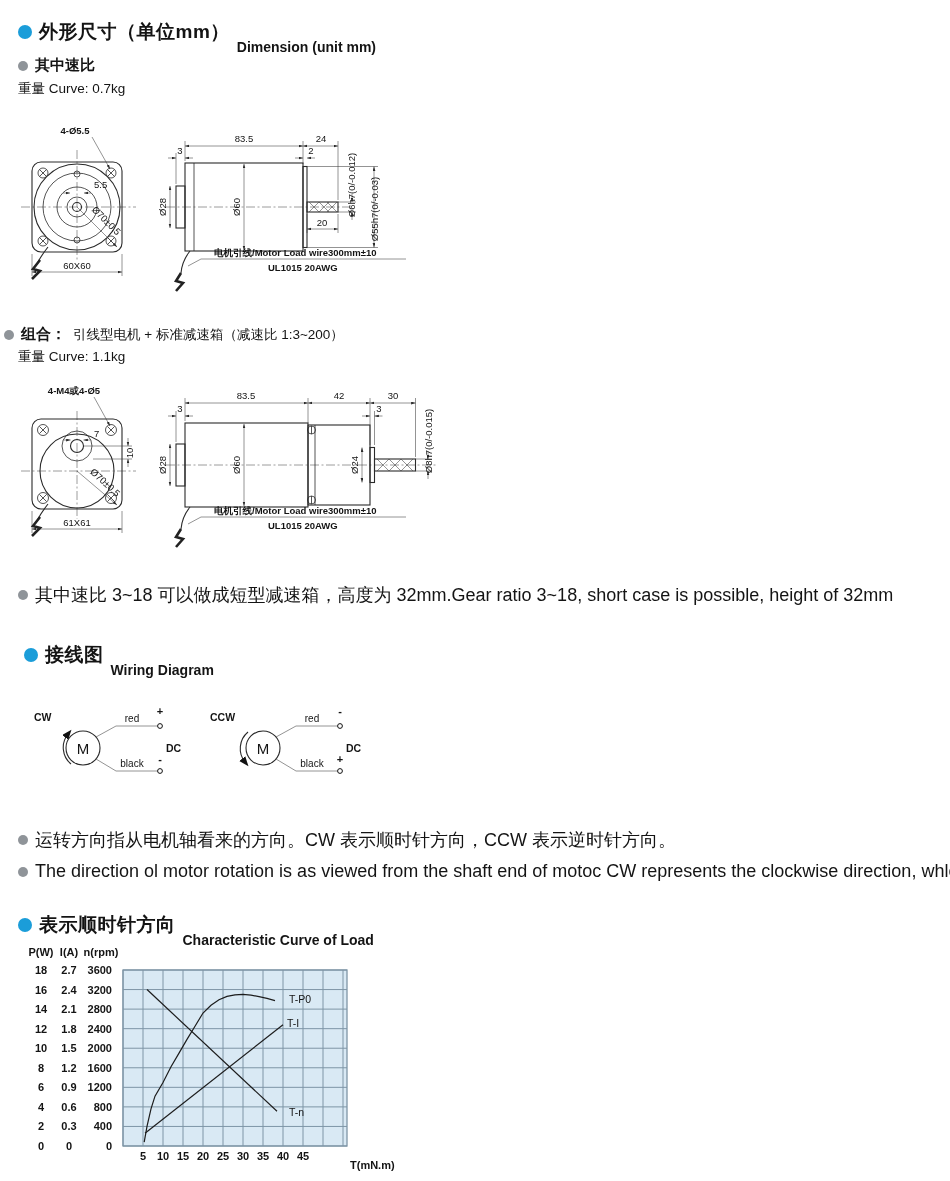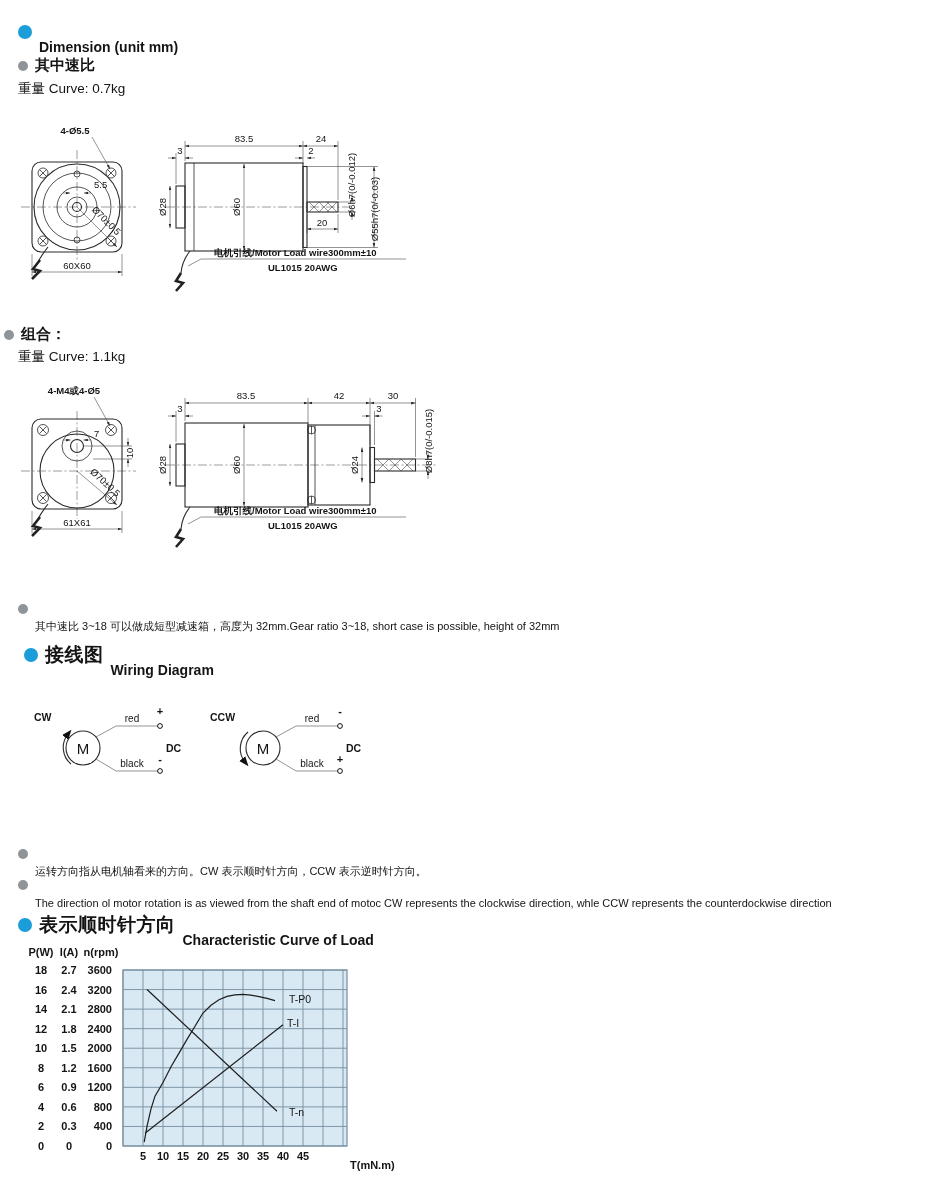--- a/index.html
+++ b/index.html
@@ -6,36 +6,37 @@
   body{width:950px;height:1181px;background:#ffffff;position:relative;
        font-family:"Liberation Sans","DejaVu Sans",sans-serif;color:#141414;overflow:hidden;}
   .abs{position:absolute;}
   .hrow{display:flex;align-items:center;gap:7px;white-space:nowrap;}
   .dot-blue{width:14px;height:14px;border-radius:50%;background:#1b9dd9;flex:0 0 auto;}
   .dot-gray{width:10px;height:10px;border-radius:50%;background:#8f9499;flex:0 0 auto;}
   .h-zh{font-size:19px;font-weight:bold;letter-spacing:.5px;}
   .h-en{font-size:14px;font-weight:bold;margin-top:31px;}
   .sub-zh{font-size:15px;font-weight:bold;}
   .txt{font-size:13.5px;}
-  .note{font-size:11px;margin-top:36px;}
+  .note{font-size:18px;}
   svg{display:block;}
   svg text{font-family:"Liberation Sans","DejaVu Sans",sans-serif;fill:#141414;}
   .ln{fill:none;stroke:#2a2a2a;stroke-width:1.1;}
   .ln2{fill:none;stroke:#2a2a2a;stroke-width:0.8;}
   .thin{fill:none;stroke:#3a3a3a;stroke-width:0.55;}
   .cl{fill:none;stroke:#4a4a4a;stroke-width:0.55;stroke-dasharray:9 2.5 2 2.5;}
   .dimt{font-size:9.5px;}
   .dimb{font-size:9.5px;font-weight:bold;}
   .wiret{font-size:10.5px;font-weight:bold;}
 </style>
 </head>
 <body>
 
 <div class="abs hrow" style="left:18px;top:8px">
   <span class="dot-blue"></span>
+  <span class="h-zh">外形尺寸（单位mm）</span>
   <span class="h-en">Dimension (unit mm)</span>
 </div>
 
 <div class="abs hrow" style="left:18px;top:56px">
   <span class="dot-gray"></span>
   <span class="sub-zh">其中速比</span>
 </div>
 <div class="abs txt" style="left:18px;top:80px">重量 Curve: 0.7kg</div>
 
 <svg class="abs" style="left:18px;top:123px" width="430" height="180" viewBox="0 0 430 180">
@@ -140,20 +141,21 @@
     <path d="M163,150 l-5,8 l7,2 l-7,8" stroke="#222" stroke-width="2.6" fill="none"></path>
     <polyline class="thin" points="170,143 183,136 388,136"></polyline>
     <text class="dimb" x="196" y="133">电机引线/Motor Load wire300mm±10</text>
     <text class="dimb" x="250" y="148">UL1015 20AWG</text>
   </g>
 </svg>
 
 <div class="abs hrow" style="left:4px;top:325px">
   <span class="dot-gray"></span>
   <span class="sub-zh">组合：</span>
+  <span class="txt">引线型电机 + 标准减速箱（减速比 1:3~200）</span>
 </div>
 <div class="abs txt" style="left:18px;top:348px">重量 Curve: 1.1kg</div>
 
 <svg class="abs" style="left:18px;top:383px" width="430" height="178" viewBox="0 0 430 178">
   <defs>
     <marker id="ar2" markerWidth="9" markerHeight="6" refX="8" refY="2.5" orient="auto-start-reverse">
       <path d="M0,0 L8,2.5 L0,5 z" fill="#2a2a2a"></path>
     </marker>
   </defs>
 

